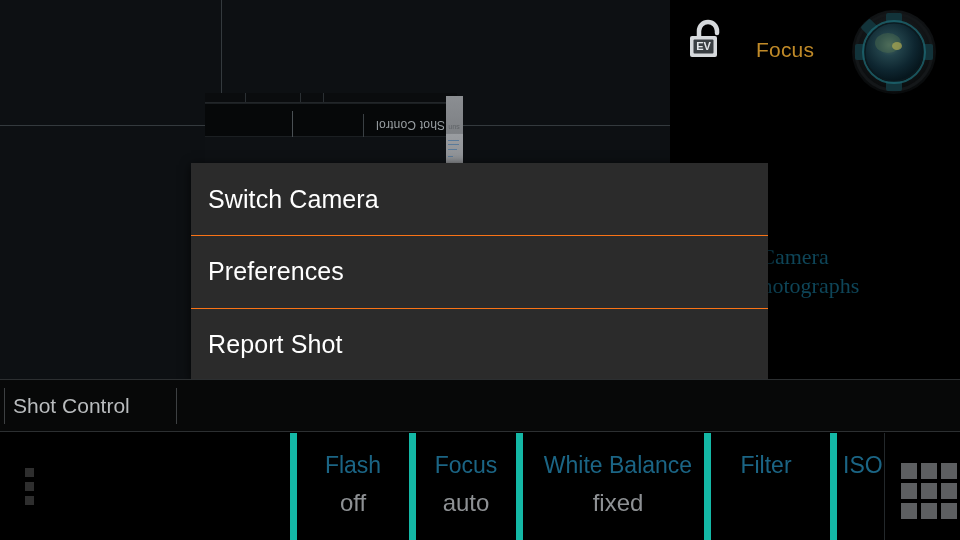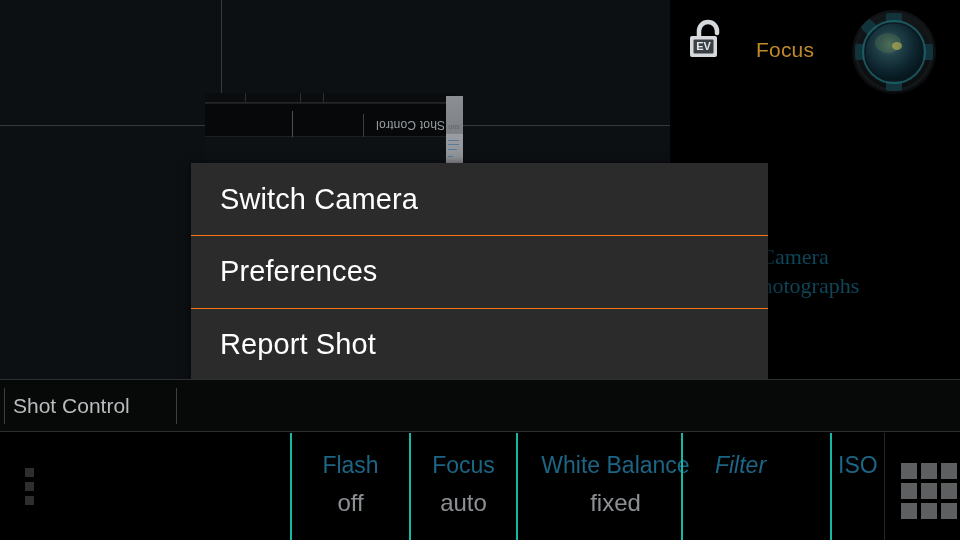--- a/index.html
+++ b/index.html
@@ -164,24 +164,24 @@
     left: 191px; top: 163px;
     width: 577px; height: 217px;
     background: #2b2b2b;
     box-shadow: 0 2px 10px rgba(0,0,0,0.75);
   }
   .menu-item {
     position: relative;
     height: 72.3px;
     display: flex;
     align-items: center;
-    padding-left: 29px;
+    padding-left: 17px;
     box-sizing: border-box;
     color: #ffffff;
-    font-size: 29px;
+    font-size: 25px;
     letter-spacing: 0.1px;
   }
   .menu-item + .menu-item {
     border-top: 1px solid #f97316;
   }
 
   
   .shotbar {
     position: absolute;
     left: 0; top: 379px;
@@ -229,21 +229,21 @@
     display: block;
     width: 9px; height: 9px;
     background: #2e2e2e;
     margin-bottom: 5px;
   }
   .setting {
     position: absolute;
     top: 433px;
     height: 107px;
     box-sizing: border-box;
-    border-left: 2px solid #14b8a6;
+    border-left: 7px solid #14b8a6;
     text-align: center;
   }
   .setting .s-name {
     position: absolute;
     top: 19px; left: 0; right: 0;
     color: #1b6585;
     font-size: 23px;
     white-space: nowrap;
   }
   .setting .s-val {
@@ -390,21 +390,21 @@
   <div class="setting" style="left:409px; width:107px;">
     <span class="s-name">Focus</span>
     <span class="s-val">auto</span>
   </div>
 
   <div class="setting" style="left:516px; width:197px;padding-left:40px;">
     <span class="s-name">White Balance</span>
     <span class="s-val">fixed</span>
   </div>
 
-  <div class="setting" style="left:681px; width:117px;font-style:italic;">
+  <div class="setting" style="left:704px; width:117px;">
     <span class="s-name">Filter</span>
   </div>
 
   <div class="setting clipped" style="left:830px; width:54px;">
     <span class="s-name" style="left:6px; right:auto; text-align:left;">ISO</span>
     <span class="s-val"></span>
   </div>
 
   <div class="grid-button">
     <div class="grid-glyph">

